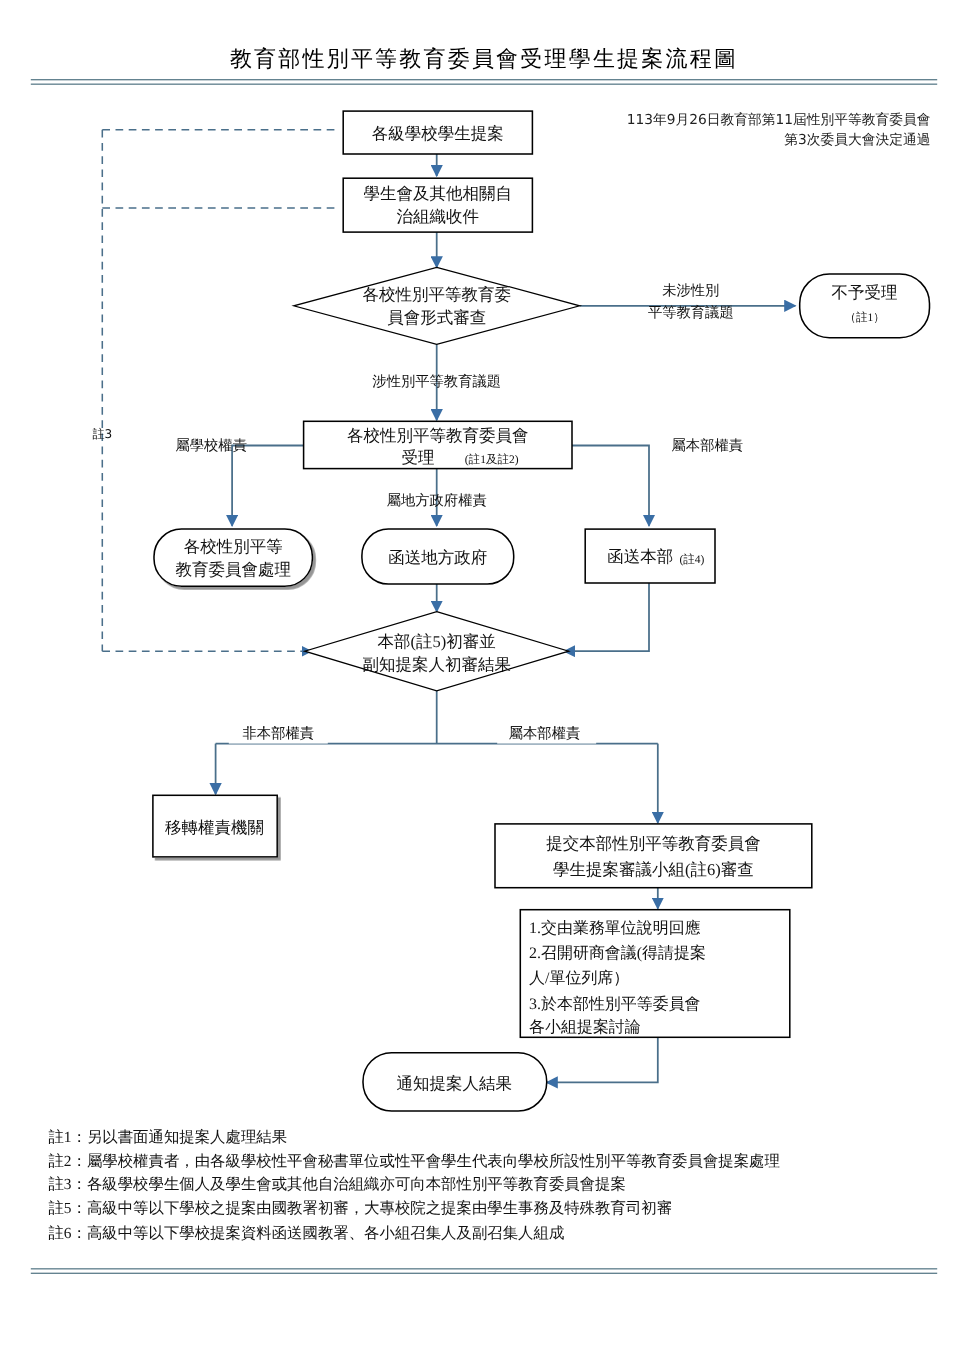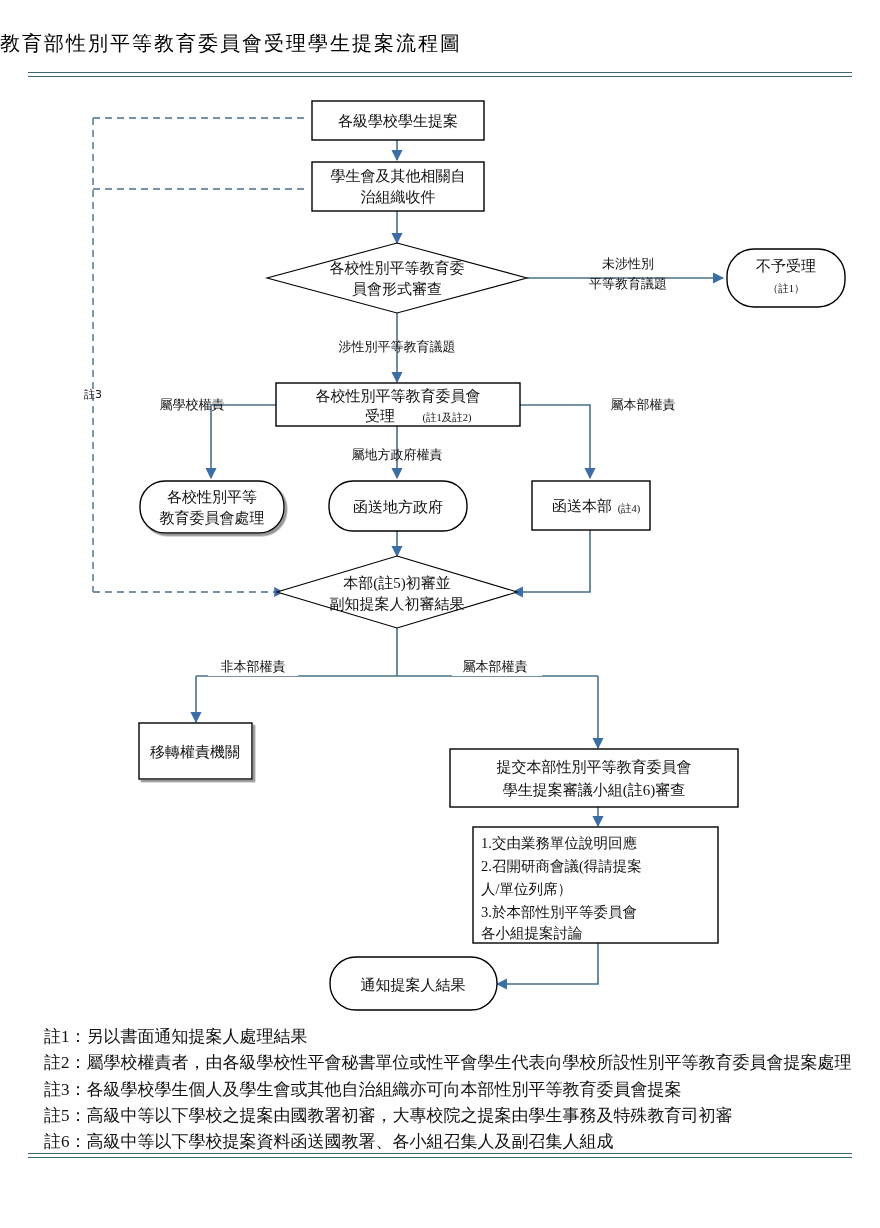--- a/index.html
+++ b/index.html
@@ -8,21 +8,22 @@
     width:880px;height:1228px;
     background:#ffffff;
     font-family:"Liberation Serif","DejaVu Serif",serif;
     color:#1a1a1a;
     position:relative;
     overflow:hidden;
   }
   .page{position:relative;width:880px;height:1228px;}
 
   .doc-title{
-    position:absolute;left:0;top:30px;width:880px;
+    position:absolute;left:0;top:40px;width:880px;
+    text-align:center;
     font-size:20px;
     letter-spacing:2px;
     color:#000;
     font-family:"Liberation Serif","DejaVu Serif",serif;
     font-weight:400;
   }
   .rule{
     position:absolute;left:28px;width:824px;
     border-top:1.4px solid #3f6575;
   }
@@ -66,37 +67,41 @@
   }
   .list-text{
     font-family:"Liberation Serif","DejaVu Serif",serif;
     fill:#111;
     text-anchor:start;
     font-size:14.5px;
   }
 
   .footnotes{
     position:absolute;left:44px;top:1024px;width:820px;
-    font-size:17px;
+    font-size:14px;
     line-height:1.55;
     color:#111;
     font-family:"Liberation Serif","DejaVu Serif",serif;
   }
   .footnotes div{white-space:nowrap;}
 </style>
 </head>
 <body>
 
 <div class="page">
 
   <div class="doc-title">教育部性別平等教育委員會受理學生提案流程圖</div>
 
   <div class="rule rule-top-a"></div>
   <div class="rule second rule-top-b"></div>
 
+  <div class="approval">
+    <div>113年9月26日教育部第11屆性別平等教育委員會</div>
+    <div>第3次委員大會決定通過</div>
+  </div>
 
   <svg class="flow" viewBox="0 0 880 1228">
     <defs>
       <marker id="arrow" viewBox="0 0 10 10" refX="9" refY="5" markerWidth="7" markerHeight="7" orient="auto-start-reverse">
         <path d="M 0 0 L 10 5 L 0 10 z" fill="#3a6ea5"></path>
       </marker>
       <marker id="arrowd" viewBox="0 0 10 10" refX="9" refY="5" markerWidth="7" markerHeight="7" orient="auto-start-reverse">
         <path d="M 0 0 L 10 5 L 0 10 z" fill="#3a6ea5"></path>
       </marker>
       <filter id="shadow" x="-20%" y="-20%" width="150%" height="160%">

